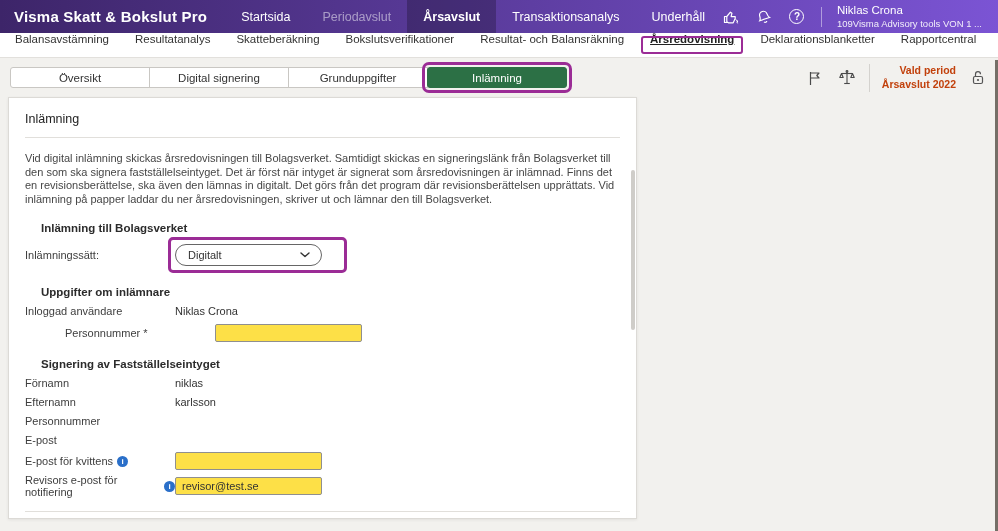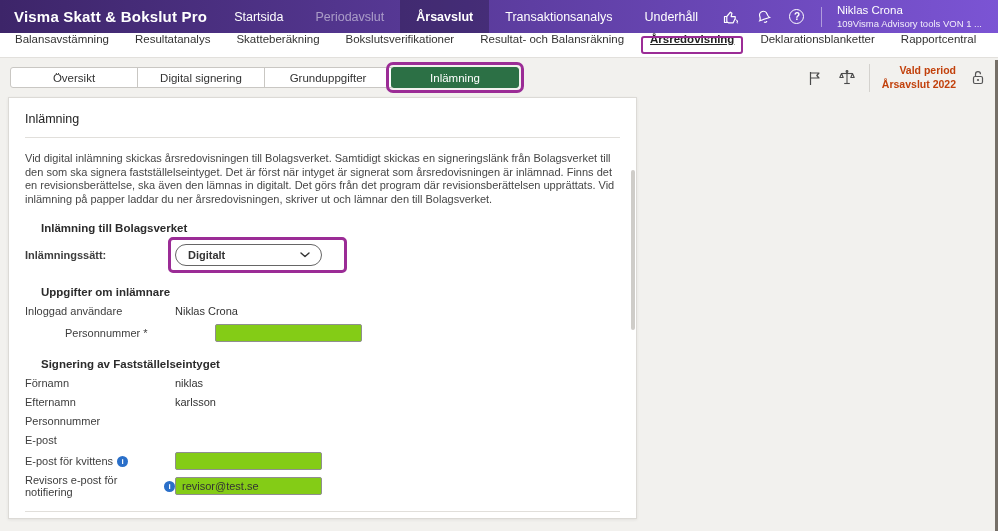--- a/index.html
+++ b/index.html
@@ -9,21 +9,21 @@
     --topbar-r:#7b54d4;
     --page-bg:#f2f1ee;
     --ink:#333;
   }
   *{box-sizing:border-box;margin:0;padding:0;font-family:"Liberation Sans",sans-serif;}
   html,body{width:998px;height:531px;overflow:hidden;background:var(--page-bg);}
   #app{position:relative;width:998px;height:531px;overflow:hidden;}
 
   
   .topbar{display:flex;align-items:center;height:33px;background:linear-gradient(90deg,var(--topbar-l),var(--topbar-r));color:#fff;padding-left:14px;}
-  .app-title{font-size:15px;font-weight:bold;letter-spacing:.2px;margin-right:11px;white-space:nowrap;}
+  .app-title{font-size:15px;font-weight:bold;letter-spacing:.2px;margin-right:18px;white-space:nowrap;}
   .topnav{display:flex;height:100%;}
   .topnav-item{display:flex;align-items:center;padding:0 16px;font-size:12.5px;cursor:pointer;white-space:nowrap;}
   .topnav-item.muted{color:rgba(255,255,255,.5);}
   .topnav-item.active{background:rgba(0,0,0,.24);font-weight:bold;}
   .topbar-right{margin-left:auto;display:flex;align-items:center;gap:15px;padding-right:12px;}
   .tb-icon{display:flex;align-items:center;justify-content:center;width:18px;height:18px;cursor:pointer;}
   .help-circle{width:15px;height:15px;border:1.4px solid #fff;border-radius:50%;display:flex;align-items:center;justify-content:center;font-size:10px;font-weight:bold;}
   .help-circle::after{content:"?";}
   .tb-divider{width:1px;height:20px;background:rgba(255,255,255,.45);}
   .user-block{line-height:1.2;margin-right:4px;}
@@ -32,42 +32,42 @@
 
   
   .tabsrow{height:25px;background:#fff;border-bottom:1px solid #e2e0dc;display:flex;align-items:center;padding:0 2px;}
   .tab{position:relative;height:100%;display:flex;align-items:flex-start;padding:0 13px;font-size:11.5px;color:var(--ink);cursor:pointer;white-space:nowrap;}
   .tab.active{font-weight:bold;color:#222;text-decoration:underline;}
   .tab.active::after{content:"";position:absolute;top:3px;bottom:3px;left:4px;right:4px;border:2.5px solid var(--magenta);border-radius:3px;pointer-events:none;}
 
   
   .toolbar{height:39px;display:flex;align-items:center;padding:0 10px;}
   .seggroup{display:flex;}
-  .seg{width:128px;height:21px;background:#fff;border:1px solid #c9c7c3;display:flex;align-items:center;justify-content:center;font-size:11.5px;color:var(--ink);margin-left:-1px;cursor:pointer;white-space:nowrap;}
+  .seg{width:140px;height:21px;background:#fff;border:1px solid #c9c7c3;display:flex;align-items:center;justify-content:center;font-size:11.5px;color:var(--ink);margin-left:-1px;cursor:pointer;white-space:nowrap;}
   .seg:first-child{border-radius:3px 0 0 3px;margin-left:0;}
   .seg.active{position:relative;background:var(--green);border-color:var(--green);color:#fff;border-radius:3px;}
   .seg.active::after{content:"";position:absolute;inset:-6px;border:3px solid var(--magenta);border-radius:7px;pointer-events:none;}
   .toolbar-right{margin-left:auto;display:flex;align-items:center;gap:12px;}
   .tool-icon{display:flex;align-items:center;justify-content:center;width:20px;height:20px;cursor:pointer;}
   .tool-divider{width:1px;height:28px;background:#d4d2ce;}
   .period{line-height:1.25;text-align:right;color:#c2410c;}
   .period-label{font-size:10.5px;font-weight:bold;}
   .period-value{font-size:10.5px;font-weight:bold;}
 
   
   .card{position:absolute;left:8px;top:97px;width:629px;height:422px;background:#fff;border:1px solid #dcdad6;box-shadow:0 1px 3px rgba(0,0,0,.07);padding:14px 16px 0;overflow:hidden;}
   .card-scrollbar{position:absolute;right:1px;top:72px;width:4px;height:160px;background:#cfcdc9;border-radius:2px;cursor:pointer;}
   .panel-title{font-size:12.5px;font-weight:normal;color:#222;}
   .divider{height:1px;background:#e1dfdb;margin-top:11px;}
   .panel-desc{margin-top:14px;font-size:11px;line-height:13.5px;color:#464646;max-width:600px;}
   .sec-title{margin-top:16px;font-size:11.5px;font-weight:bold;color:#2b2b2b;padding-left:16px;}
   .frow{display:flex;align-items:center;margin-top:6px;min-height:13px;}
   .flabel{width:150px;flex-shrink:0;font-size:11px;color:#3d3d3d;display:flex;align-items:center;gap:4px;}
   .fvalue{font-size:11px;color:#333;}
-  .txt{width:147px;height:18px;border:1px solid #8f8f8f;border-radius:2px;font-size:11px;padding:0 6px;color:#333;background:#84cc16;}
+  .txt{width:147px;height:18px;border:1px solid #8f8f8f;border-radius:2px;font-size:11px;padding:0 6px;color:#333;background:#fde047;}
   .frow.input-row{margin-top:6px;}
   .frow.pn-row{margin-top:6px;min-height:19px;margin-left:40px;}
   .dd-wrap{position:relative;display:inline-block;}
   .dd-wrap::after{content:"";position:absolute;top:-7px;bottom:-7px;left:-7px;right:-25px;border:3px solid var(--magenta);border-radius:5px;pointer-events:none;}
   .dropdown{width:147px;height:22px;border:1px solid #666;border-radius:11px;display:flex;align-items:center;justify-content:space-between;padding:0 11px 0 12px;font-size:11px;color:#333;background:#fff;cursor:pointer;}
   .info-dot{width:11px;height:11px;border-radius:50%;background:#2a6fc9;color:#fff;font-size:8px;font-weight:bold;display:inline-flex;align-items:center;justify-content:center;flex-shrink:0;cursor:pointer;}
   .info-dot::after{content:"i";}
   .footer-divider{height:1px;background:#e1dfdb;margin-top:13px;}
 
   .page-scrollbar{position:absolute;right:0;top:60px;bottom:0;width:3px;background:#756f67;cursor:pointer;}
@@ -194,21 +194,21 @@
       </span>
     </div>
   </div>
 
   <div class="card">
     <div class="panel-title">Inlämning</div>
     <div class="divider"></div>
     <p class="panel-desc">Vid digital inlämning skickas årsredovisningen till Bolagsverket. Samtidigt skickas en signeringslänk från Bolagsverket till den som ska signera fastställelseintyget. Det är först när intyget är signerat som årsredovisningen är inlämnad. Finns det en revisionsberättelse, ska även den lämnas in digitalt. Det görs från det program där revisionsberättelsen upprättats. Vid inlämning på papper laddar du ner årsredovisningen, skriver ut och lämnar den till Bolagsverket.</p>
 
     <div class="sec-title">Inlämning till Bolagsverket</div>
-    <div class="frow" style="margin-top:10px;min-height:22px;font-weight:bold;">
+    <div class="frow" style="margin-top:10px;min-height:22px;">
       <span class="flabel">Inlämningssätt:</span>
       <span class="dd-wrap">
         <span class="dropdown">
           <span>Digitalt</span>
           <span style="display:flex;">
             <svg width="10" height="6" viewBox="0 0 10 6">
                 <path d="M1 1l4 3.6L9 1" stroke="#333" stroke-width="1.4" fill="none" stroke-linecap="round" stroke-linejoin="round"></path>
               </svg>
           </span>
         </span>

